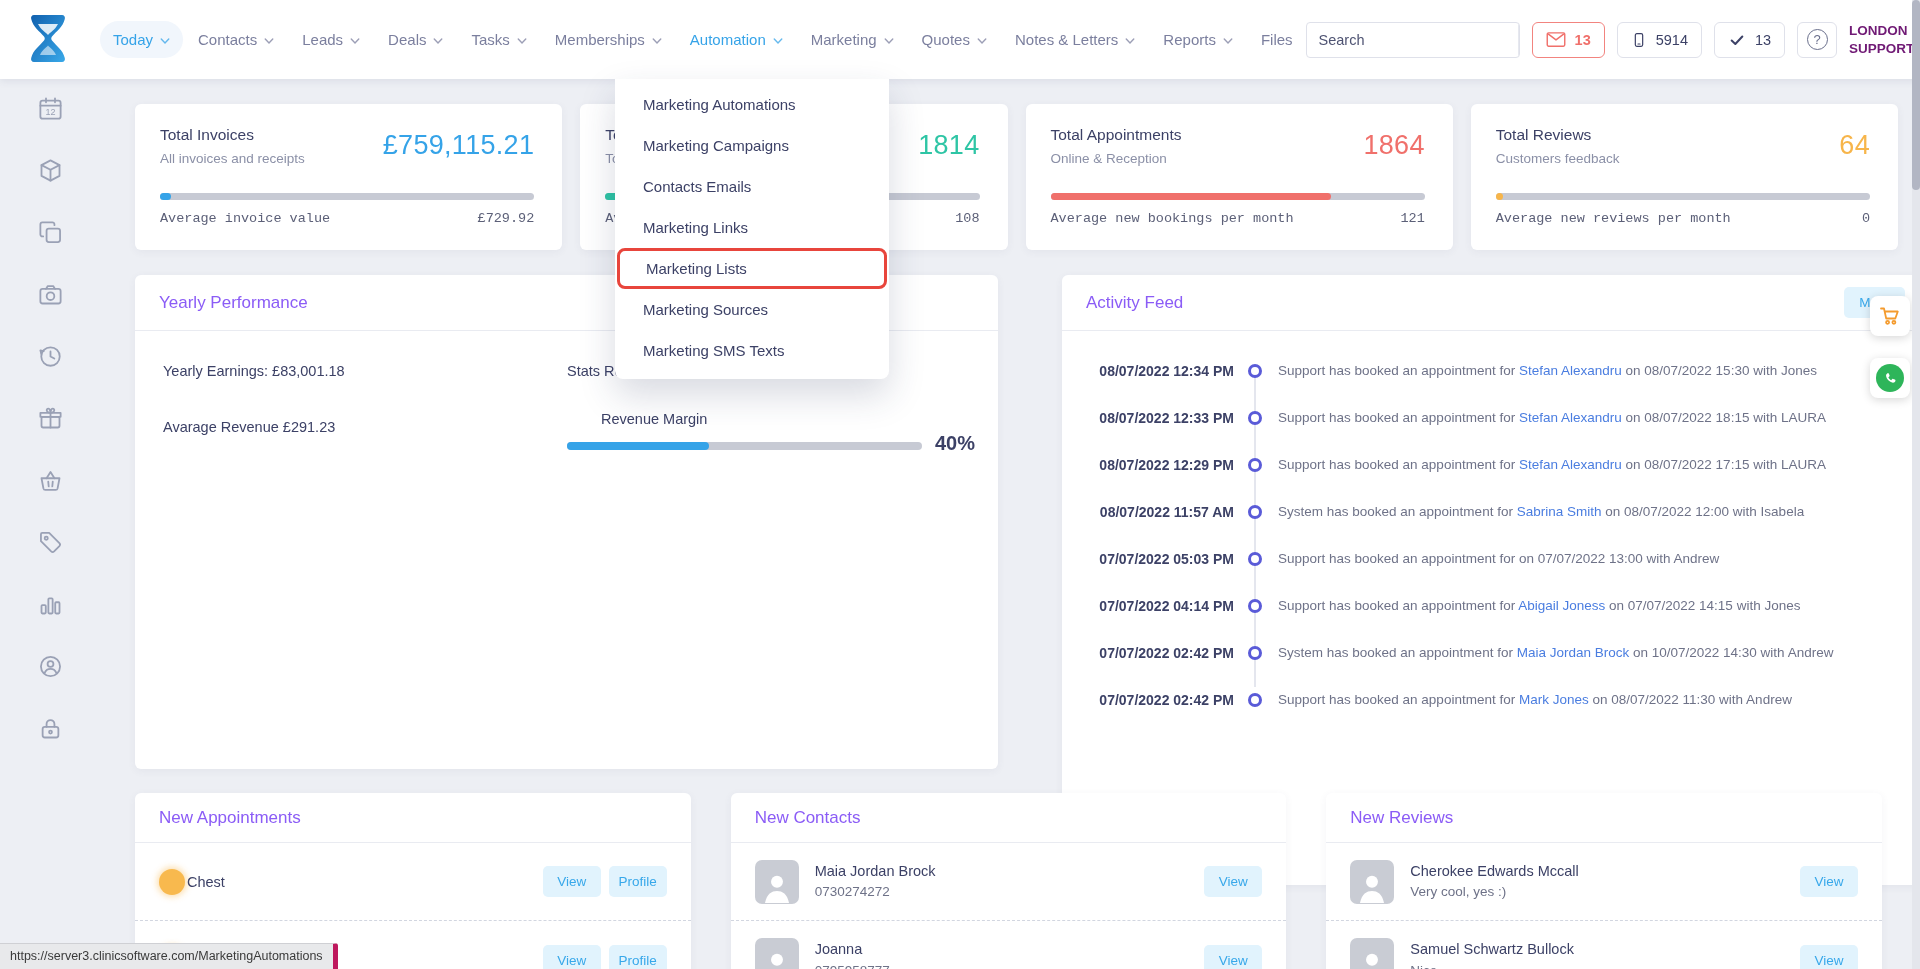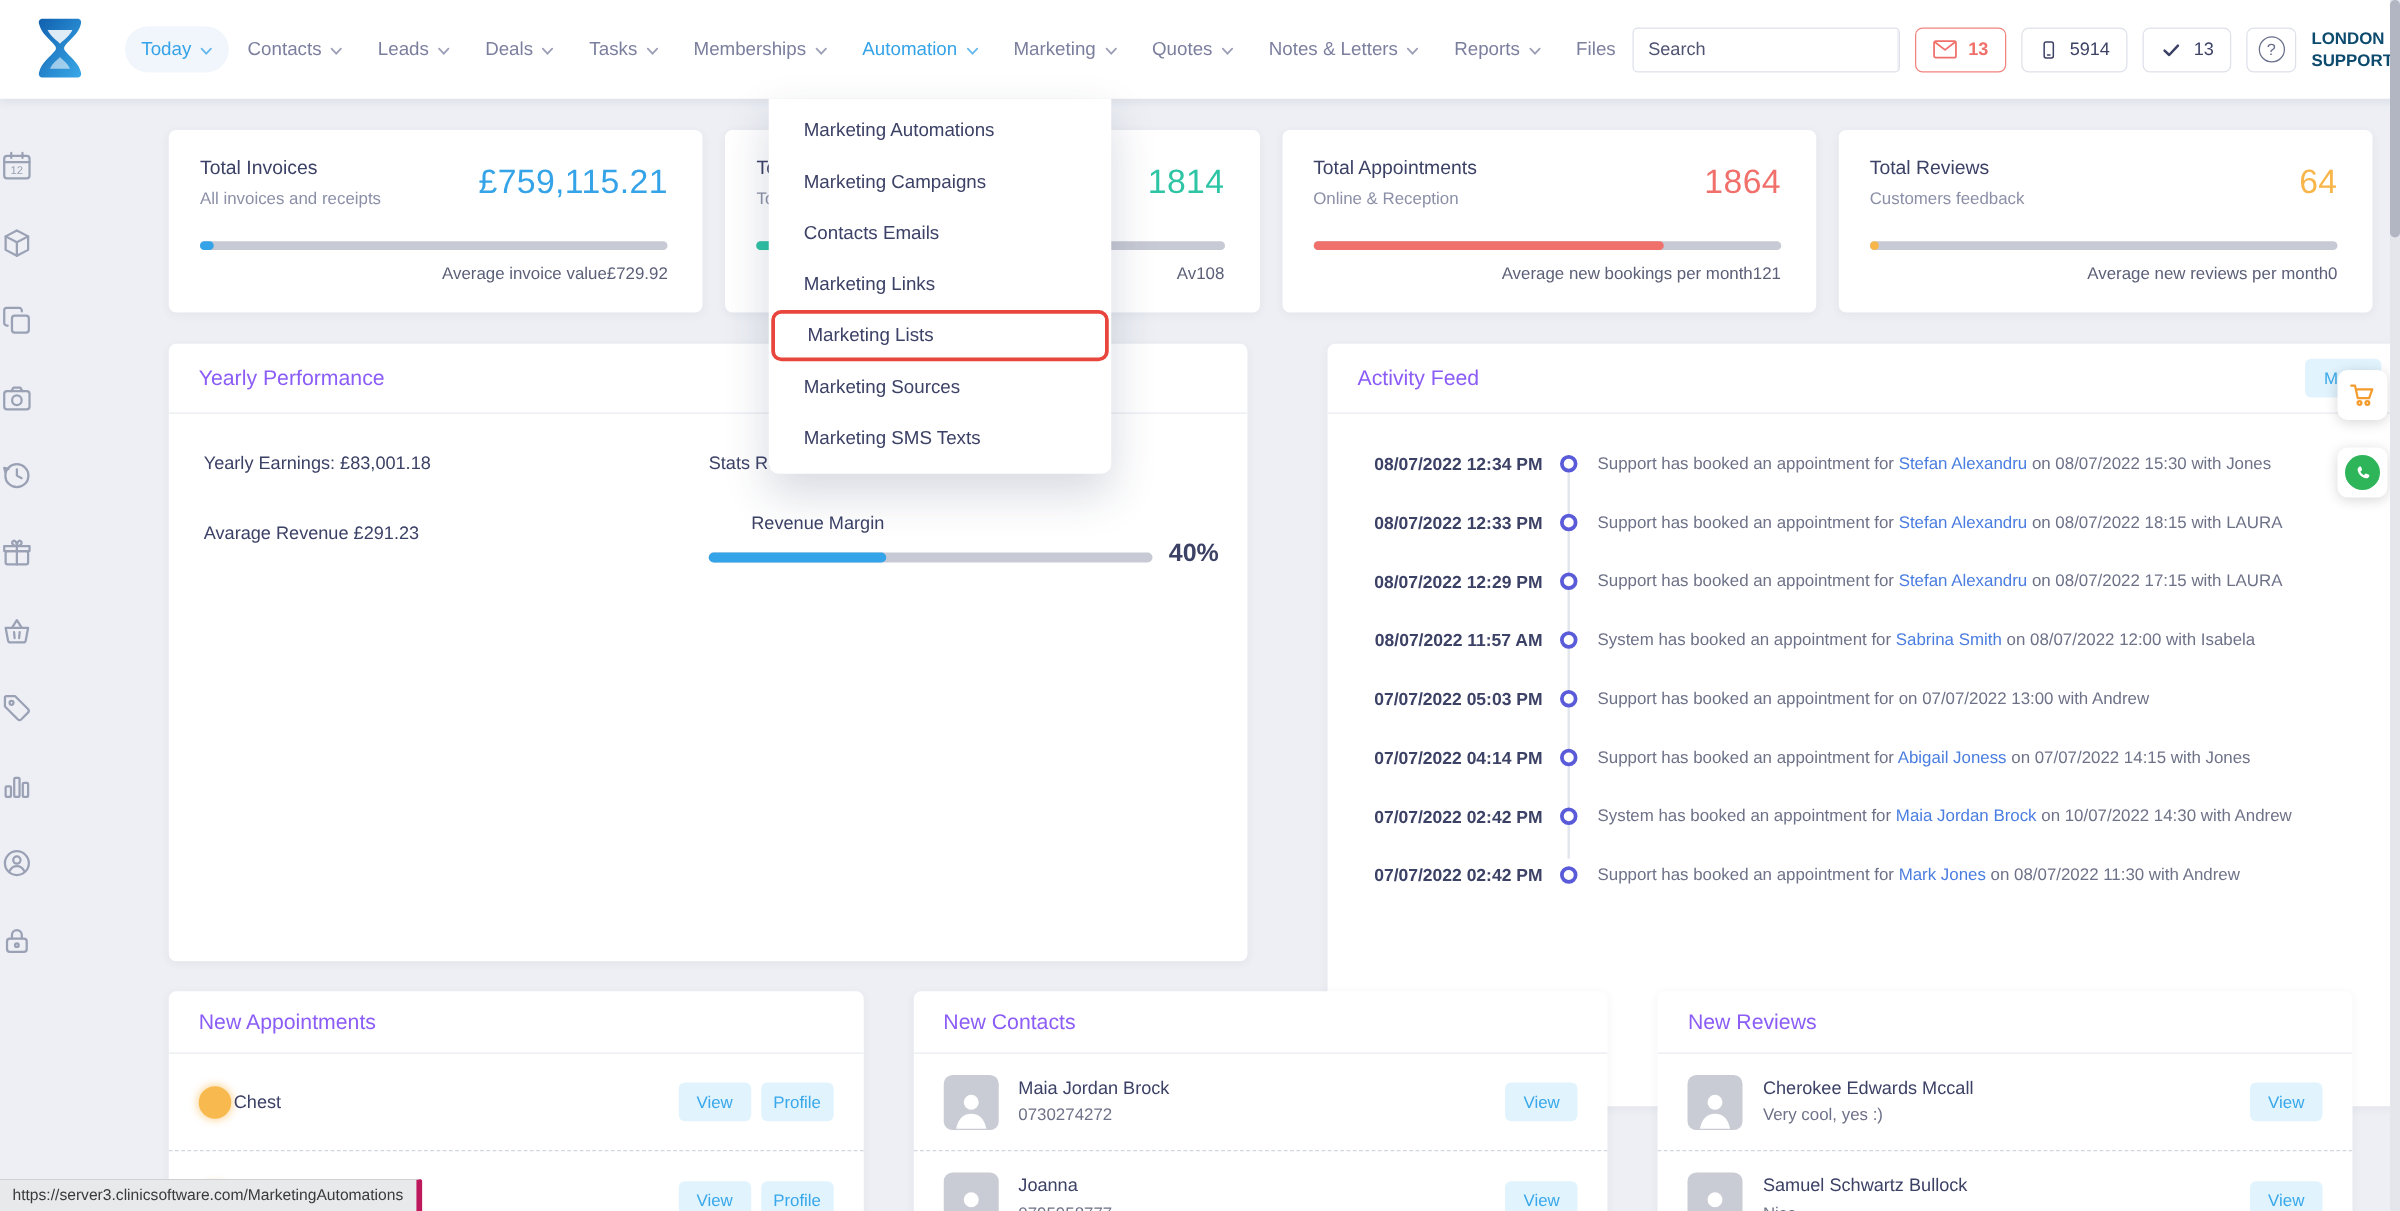--- a/index.html
+++ b/index.html
@@ -25,40 +25,40 @@
   .search input::placeholder { color:#454a6b; opacity:.95; }
   .search-btn { width:42px; height:100%; border-left:1px solid #e6e8ef; display:flex; align-items:center;
                 justify-content:center; cursor:pointer; }
   .pill-btn { height:36px; border:1px solid #dfe1ea; border-radius:6px; background:#fff; display:flex;
               align-items:center; gap:9px; padding:0 13px; font-size:14.5px; color:#3c4166; cursor:pointer; }
   .pill-btn.mail { border-color:#f2847f; color:#f0706b; font-weight:bold; }
   .pill-btn.help { width:40px; justify-content:center; padding:0; }
   .help-circle { width:21px; height:21px; border:1.4px solid #6a6f8c; border-radius:50%; font-size:13px;
                  color:#6a6f8c; display:flex; align-items:center; justify-content:center; }
   .account { display:flex; align-items:center; gap:10px; cursor:pointer; }
-  .account-name { font-size:13.5px; font-weight:bold; color:#0c4a6e; line-height:1.3; text-align:left; }
+  .account-name { font-size:13.5px; font-weight:bold; color:#701a75; line-height:1.3; text-align:left; }
 
   
   .sidebar { position:absolute; left:0; top:79px; width:100px; bottom:0; display:flex;
-             flex-direction:column; padding-top:40px; gap:35px; z-index:5; }
+             flex-direction:column; align-items:center; padding-top:16px; gap:35px; z-index:5; }
   .sicon { width:27px; height:27px; cursor:pointer; }
   .sicon svg { width:27px; height:27px; stroke:#9aa1b5; fill:none; stroke-width:1.6;
                stroke-linecap:round; stroke-linejoin:round; }
 
   
   .cards { position:absolute; left:135px; top:104px; width:1763px; height:146px; display:grid;
            grid-template-columns:repeat(4,1fr); gap:18px; z-index:6; }
   .card { position:relative; background:#fff; border-radius:6px; box-shadow:0 2px 8px rgba(60,70,110,.06); }
   .card-title { position:absolute; left:25px; top:22px; font-size:15.5px; color:#3c4166; }
   .card-sub { position:absolute; left:25px; top:47px; font-size:13.5px; color:#8b90a7; }
   .card-value { position:absolute; right:28px; top:26px; font-size:27px; letter-spacing:.3px; }
   .card-bar { position:absolute; left:25px; right:28px; top:89px; height:7px; border-radius:4px; background:#c7cad4; }
   .card-bar-fill { height:7px; border-radius:4px; }
   .card-foot { position:absolute; left:25px; right:28px; top:107px; display:flex;
-               justify-content:flex-end; font-size:13.5px; color:#5c6078; }
+               justify-content:space-between; font-size:13.5px; color:#5c6078;font-family:Liberation Mono, monospace; }
 
   
   .panel { position:absolute; background:#fff; border-radius:6px; box-shadow:0 2px 8px rgba(60,70,110,.06); overflow:hidden; }
   .panel-head { height:56px; display:flex; align-items:center; justify-content:space-between;
                 padding:0 24px; border-bottom:1px solid #e9ebf1; }
   .panel-title { font-size:17px; color:#8b5cf6; }
 
   .yearly { left:135px; top:275px; width:863px; height:494px; z-index:6; }
   .yearly-body { position:relative; height:437px; }
   .yp-earnings { position:absolute; left:28px; top:32px; font-size:14.5px; color:#3c4166; }

